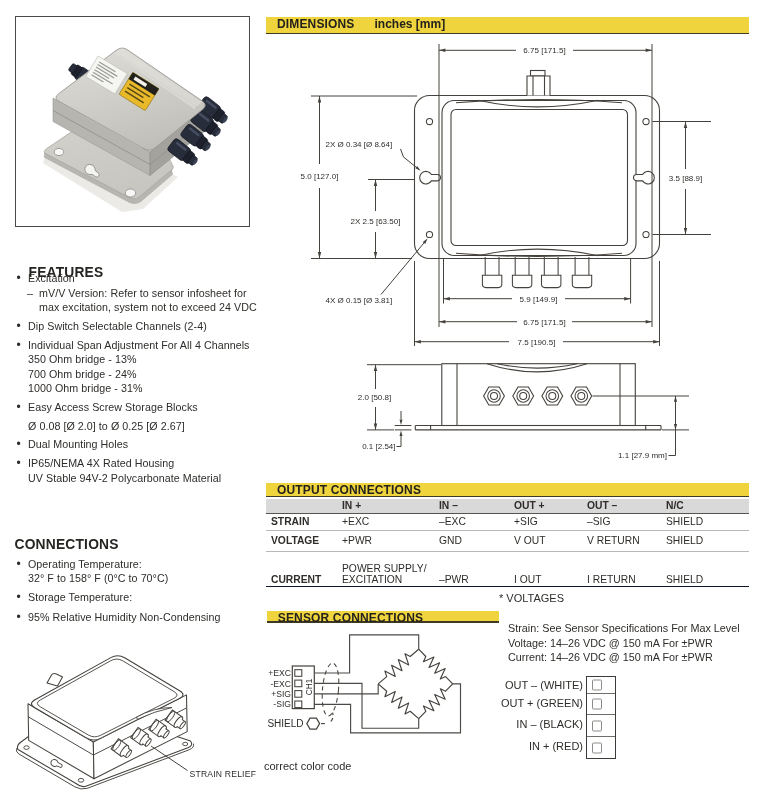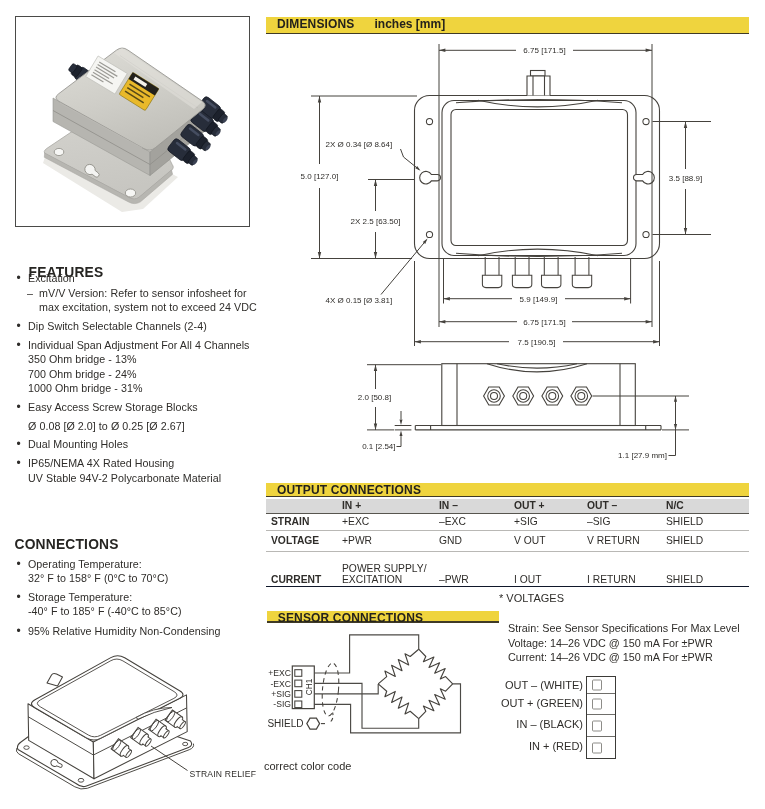--- a/index.html
+++ b/index.html
@@ -164,21 +164,20 @@
 </div>
 
 <h2 class="sec-h" style="left:14.5px;top:536.5px;margin:0">CONNECTIONS</h2>
 <div class="flist envlist" style="left:14.5px;top:557.8px;width:250px">
 <div class="f-item">
 <div class="f-line bullet">Operating Temperature:</div>
 <div class="f-line cont">32° F to 158° F (0°C to 70°C)</div>
 </div>
 <div class="f-item egap">
 <div class="f-line bullet">Storage Temperature:</div>
-<div class="f-line cont">-40° F to 185° F (-40°C to 85°C)</div>
 </div>
 <div class="f-item egap">
 <div class="f-line bullet">95% Relative Humidity Non-Condensing</div>
 </div>
 </div>
 
 <svg style="position:absolute;left:10px;top:642px" width="250" height="158" viewBox="10 642 250 158" font-family="Liberation Sans,sans-serif">
 <g fill="#fff" stroke="#45423d" stroke-width="1.05" stroke-linejoin="round">
 <path d="M28.5,736.5 L21,742 Q16,745.5 18,749.5 L76,783.5 Q81.5,788 86.5,786 L188.5,747.5 Q193.5,745.5 190.5,741 L171.8,734.8 L28.5,736.5 Z"></path>
 <path d="M16.9,748 Q15.2,751.5 18.6,753.8 L74.8,786.8 Q80.8,790.3 87.3,788.3 L189.3,749.7 Q194.6,747.6 193.4,743.6" fill="none" stroke-width="0.95"></path>

